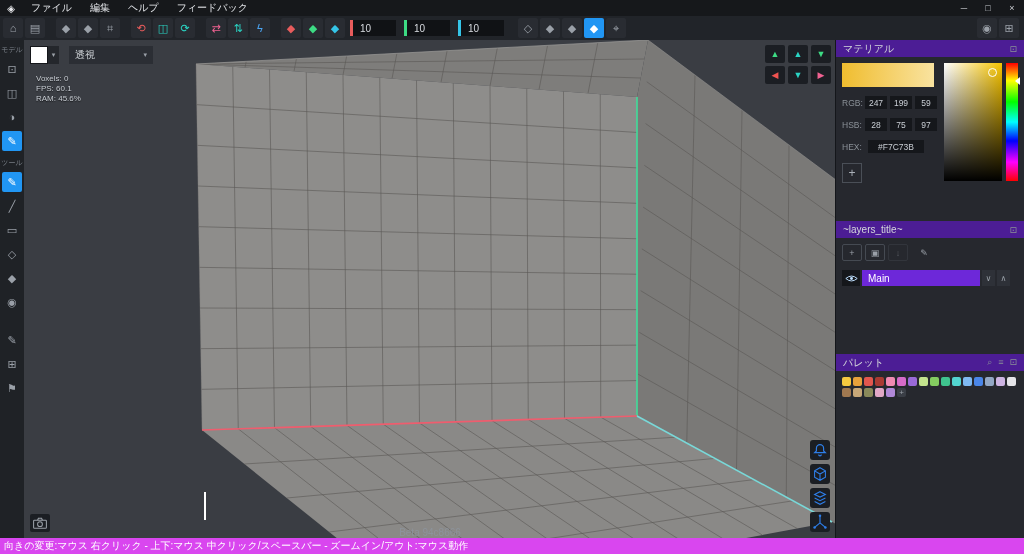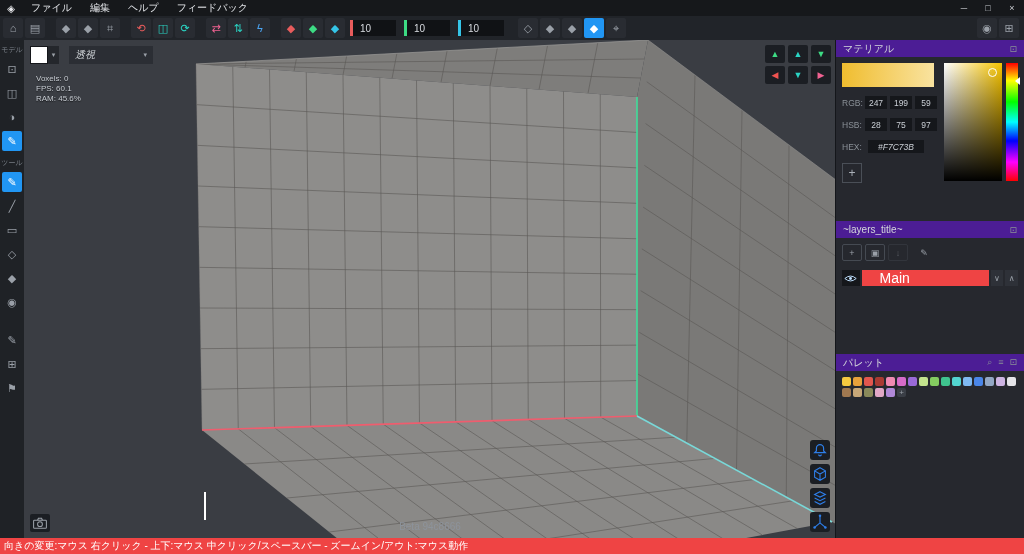--- a/index.html
+++ b/index.html
@@ -34,86 +34,86 @@
            display:flex;flex-direction:column;align-items:center;z-index:3;}
   .sb-label{font-size:7px;color:#7c828a;margin:5px 0 2px;white-space:nowrap;}
   .sb-tool{width:20px;height:20px;margin:2px 0;border-radius:2px;display:flex;
            align-items:center;justify-content:center;font-size:11px;color:#9aa0a8;}
   .sb-tool.active{background:#2196f3;color:#fff;}
   .sb-tool.gap{margin-top:16px;}
 
   
   #viewport{position:absolute;left:24px;top:40px;width:812px;height:498px;background:#3a3d43;overflow:hidden;}
   #scene{position:absolute;left:0;top:0;}
-  .vp-topleft{position:absolute;left:6px;top:6px;display:flex;align-items:center;z-index:2;font-style:italic;}
+  .vp-topleft{position:absolute;left:6px;top:6px;display:flex;align-items:center;z-index:2;}
   .color-swatch{width:16px;height:16px;background:#fff;border:1px solid #14161a;}
   .swatch-caret{width:11px;height:18px;background:#24272c;color:#9aa0a8;font-size:7px;
                 display:flex;align-items:center;justify-content:center;}
   .vp-select{margin-left:10px;width:72px;height:18px;background:#2b2e34;color:#d0d4d8;
              font-size:10px;display:flex;align-items:center;padding:0 6px;}
   .vp-select .caret{margin-left:auto;font-size:7px;color:#9aa0a8;}
   #vp-stats{position:absolute;left:12px;top:34px;font-size:8px;line-height:10px;color:#c7ccd2;
             text-shadow:0 1px 1px rgba(0,0,0,.6);z-index:2;}
   #nav-grid{position:absolute;right:5px;top:5px;display:grid;grid-template-columns:repeat(3,20px);
             grid-auto-rows:18px;gap:3px;z-index:2;}
   .nav-btn{background:#1b1e23;border-radius:2px;display:flex;align-items:center;
            justify-content:center;font-size:9px;}
   #corner-stack{position:absolute;right:6px;bottom:6px;display:flex;flex-direction:column;gap:4px;z-index:2;}
   .corner-btn{width:20px;height:20px;background:#1b1e23;border-radius:3px;display:flex;
               align-items:center;justify-content:center;}
   #camera-btn{position:absolute;left:6px;bottom:6px;width:20px;height:18px;background:#1b1e23;
               border-radius:2px;display:flex;align-items:center;justify-content:center;z-index:2;}
-  #beta-label{position:absolute;left:0;right:0;bottom:6px;text-align:center;color:#8d939b;
+  #beta-label{position:absolute;left:0;right:0;bottom:0;text-align:center;color:#8d939b;
               font-size:10px;z-index:1;}
 
   
   #rightpanel{position:absolute;right:0;width:188px;top:40px;bottom:16px;background:#26282e;
               border-left:1px solid #14161a;}
   .section-header{height:17px;background:#4c1d95;display:flex;align-items:center;
                   padding:0 7px;font-size:10px;color:#d4d7db;}
   .popout{margin-left:auto;font-size:9px;color:#8a9097;}
   .section-body{padding:6px;}
   .mat-top{display:flex;gap:4px;}
   .mat-left{width:98px;}
   .cur-swatch{width:92px;height:24px;background:linear-gradient(90deg,#f0bd2f,#f9e3a0);}
   .mat-row{display:flex;align-items:center;margin-top:9px;}
   .mat-row .lbl{width:26px;font-size:8.5px;color:#8a9097;}
   .mini-field{width:22px;height:13px;margin-right:3px;background:#15171b;color:#c9ced4;
               font-size:8.5px;display:flex;align-items:center;justify-content:center;}
-  .mini-field.hex{width:56px;font-style:italic;}
+  .mini-field.hex{width:56px;}
   .sb-box{width:58px;height:118px;position:relative;
           background:linear-gradient(to bottom,rgba(0,0,0,0),#000),linear-gradient(to right,#fff,#f7c400);}
   .sb-dot{position:absolute;left:44px;top:5px;width:7px;height:7px;border:1px solid #fff;border-radius:50%;}
   .hue-bar{width:12px;height:118px;position:relative;
            background:linear-gradient(to bottom,#f00 0%,#ff0 15%,#0f0 33%,#0ff 50%,#00f 66%,#f0f 84%,#f00 100%);}
   .hue-arrow{position:absolute;right:-2px;top:14px;width:0;height:0;border-top:4px solid transparent;
              border-bottom:4px solid transparent;border-right:5px solid #fff;}
   .add-btn{width:18px;height:18px;margin-top:10px;border:1px solid #4a4f57;color:#aab0b8;
            font-size:12px;display:flex;align-items:center;justify-content:center;}
   .layer-toolbar{display:flex;gap:3px;align-items:center;}
   .lt-btn{width:18px;height:15px;border:1px solid #454a52;color:#9aa0a8;font-size:9px;
           display:flex;align-items:center;justify-content:center;border-radius:2px;}
   .lt-btn.disabled{opacity:.4;}
   .lt-btn.pencil{border:none;margin-left:4px;}
   .layer-row{display:flex;align-items:center;margin-top:9px;}
   .eye-btn{width:18px;height:16px;background:#15171b;display:flex;align-items:center;justify-content:center;}
-  .layer-name{width:112px;height:16px;margin-left:2px;background:#ef4444;color:#fff;font-size:14px;
-              display:flex;align-items:center;padding-left:18px;}
+  .layer-name{width:112px;height:16px;margin-left:2px;background:#6d28d9;color:#fff;font-size:10px;
+              display:flex;align-items:center;padding-left:6px;}
   .layer-move{width:13px;height:16px;margin-left:2px;background:#2e3138;color:#9aa0a8;font-size:8px;
               display:flex;align-items:center;justify-content:center;}
   .pal-head-icons{margin-left:auto;display:flex;gap:6px;font-size:9px;color:#8a9097;}
   .pal-grid{display:flex;flex-wrap:wrap;gap:2px;width:176px;}
   .pal-swatch{width:9px;height:9px;border-radius:2px;}
   .pal-add{width:9px;height:9px;border-radius:2px;background:#3a3e46;color:#9aa0a8;font-size:8px;
            line-height:9px;text-align:center;}
   .layers-body{height:104px;}
   .material-body{height:152px;}
 
   
-  #statusbar{position:absolute;left:0;right:0;bottom:0;height:16px;background:#ef4444;color:#fff;
+  #statusbar{position:absolute;left:0;right:0;bottom:0;height:16px;background:#d946ef;color:#fff;
              font-size:10px;display:flex;align-items:center;padding-left:4px;z-index:6;}
 </style>
 </head>
 <body>
 
 <div id="titlebar">
   <div class="logo">◈</div>
   <div id="menu-items">
       <div class="menu-item">ファイル</div>
       <div class="menu-item">編集</div>

